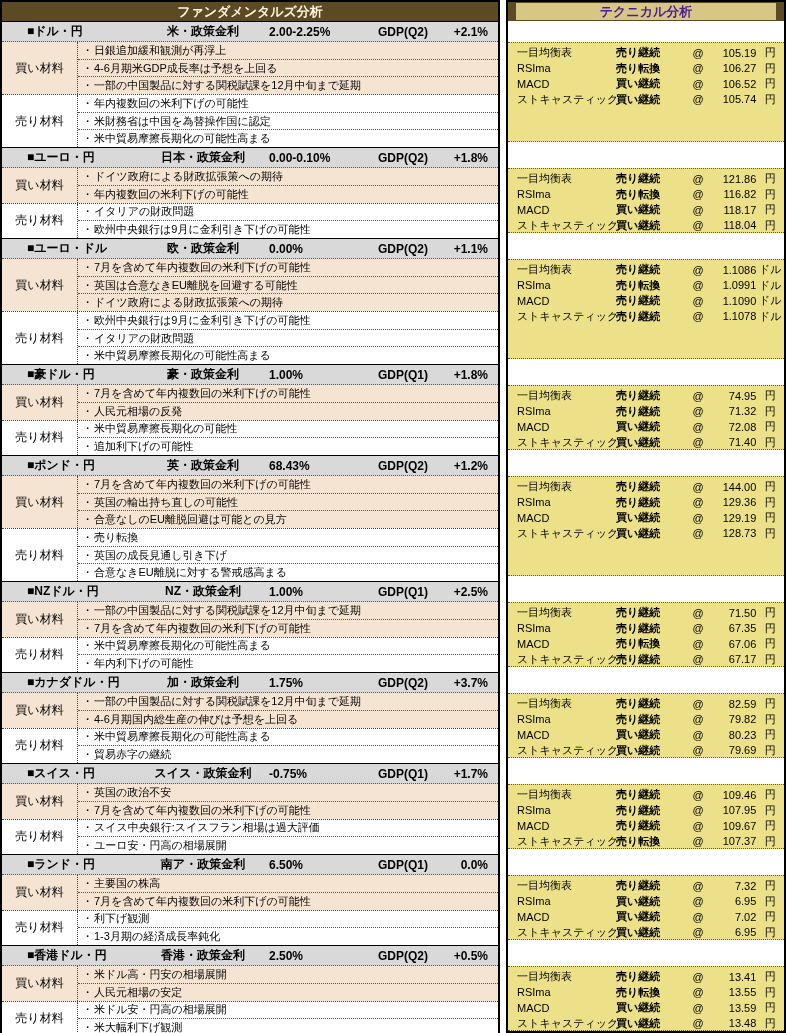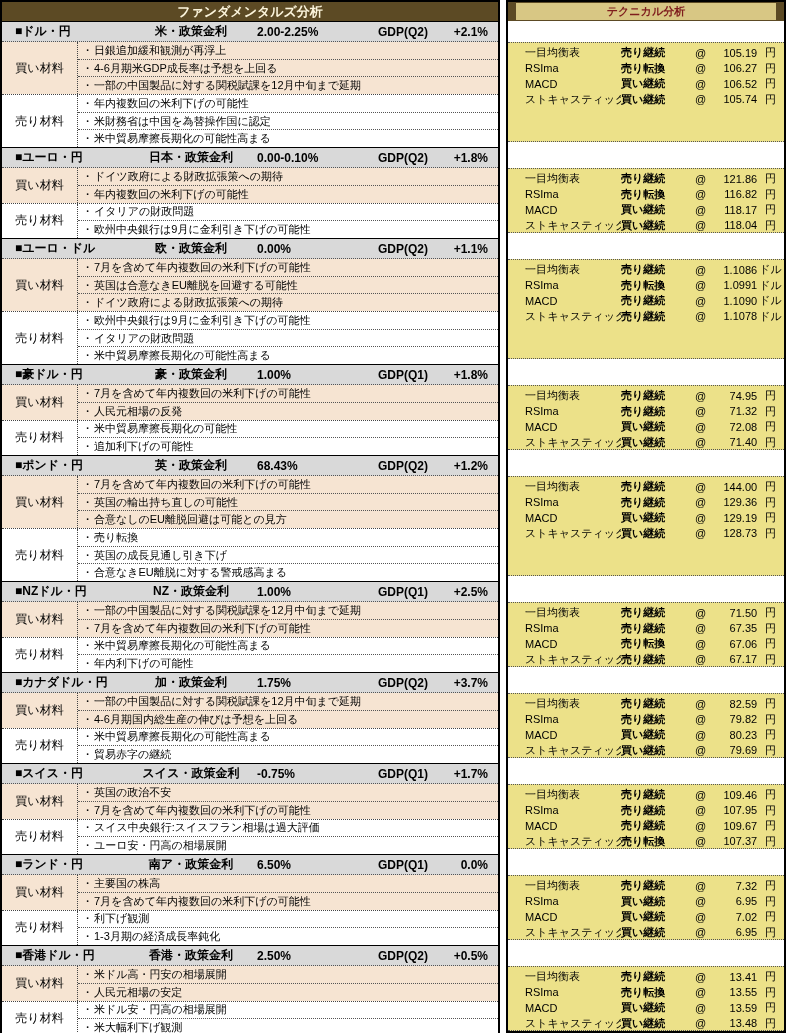--- a/index.html
+++ b/index.html
@@ -18,31 +18,31 @@
     position:absolute; left:506px; top:0; width:280px; height:1033px;
     box-sizing:border-box; border:2px solid #000; background:#fff;
   }
   .fund-title {
     height:19px; line-height:19px; background:var(--brown-header);
     color:var(--title-text); font-weight:bold; font-size:13px; text-align:center;
   }
   .tech-title { height:19px; background:var(--brown-header); position:relative; }
   .tech-title-inner {
     position:absolute; left:8px; right:8px; top:1px; bottom:1px;
-    background:var(--tan-header); color:#7f1d1d; font-weight:bold; font-size:11px;
+    background:var(--tan-header); color:#4c1d95; font-weight:bold; font-size:13px;
     text-align:center; line-height:17px;
   }
   
   .sec { box-sizing:border-box; border-top:1px solid #000; display:flex; flex-direction:column; }
   .sec-header {
     flex:0 0 20px; background:var(--header-row-bg); display:flex; align-items:center;
     font-weight:bold; font-size:12px; border-bottom:1px dotted #555; box-sizing:border-box;
     white-space:nowrap;
   }
-  .pair { width:112px; padding-left:13px; }
+  .pair { width:112px; padding-left:13px;margin-left:12px; }
   .rate-label { width:128px; text-align:center; }
   .rate-value { width:108px; padding-left:2px; }
   .gdp-label { margin-left:auto; }
   .gdp-value { width:60px; text-align:right; padding-right:10px; }
   .sec-body { flex:1 1 auto; display:flex; flex-direction:column; min-height:0; }
   .group { display:flex; min-height:0; }
   .group.buy { background:var(--buy-bg); }
   .group.sell { border-top:1px dotted #444; background:#fff; }
   .glabel {
     flex:0 0 75px; border-right:1px dotted #444; display:flex;
@@ -56,21 +56,21 @@
   .item-row + .item-row { border-top:1px dotted #555; }
   .bullet { margin-right:1px; }
   
   .tech-sec { box-sizing:border-box; }
   .tech-spacer { height:21px; background:#fff; }
   .tech-block {
     box-sizing:border-box; border-top:1px dotted #555; border-bottom:1px dotted #555;
     background:var(--panel-yellow); padding-top:2px; overflow:hidden;
   }
   .tech-row { height:15.5px; display:flex; align-items:center; font-size:11px; white-space:nowrap; }
-  .t-name { width:100px; padding-left:17px; overflow:hidden; }
+  .t-name { width:100px; padding-left:9px; overflow:hidden; }
   .t-signal { width:72px; font-weight:bold; }
   .t-at { width:22px; text-align:center; }
   .t-price { width:48px; text-align:right; }
   .t-unit { width:28px; text-align:center; }
 </style>
 </head>
 <body>
 
 <div class="page" style="--brown-header: #5c4a24; --tan-header: #d8c784; --panel-yellow: #ece189; --buy-bg: #f6e4d2; --header-row-bg: #d9d9d9; --title-text: #fcf5dc;">
 

